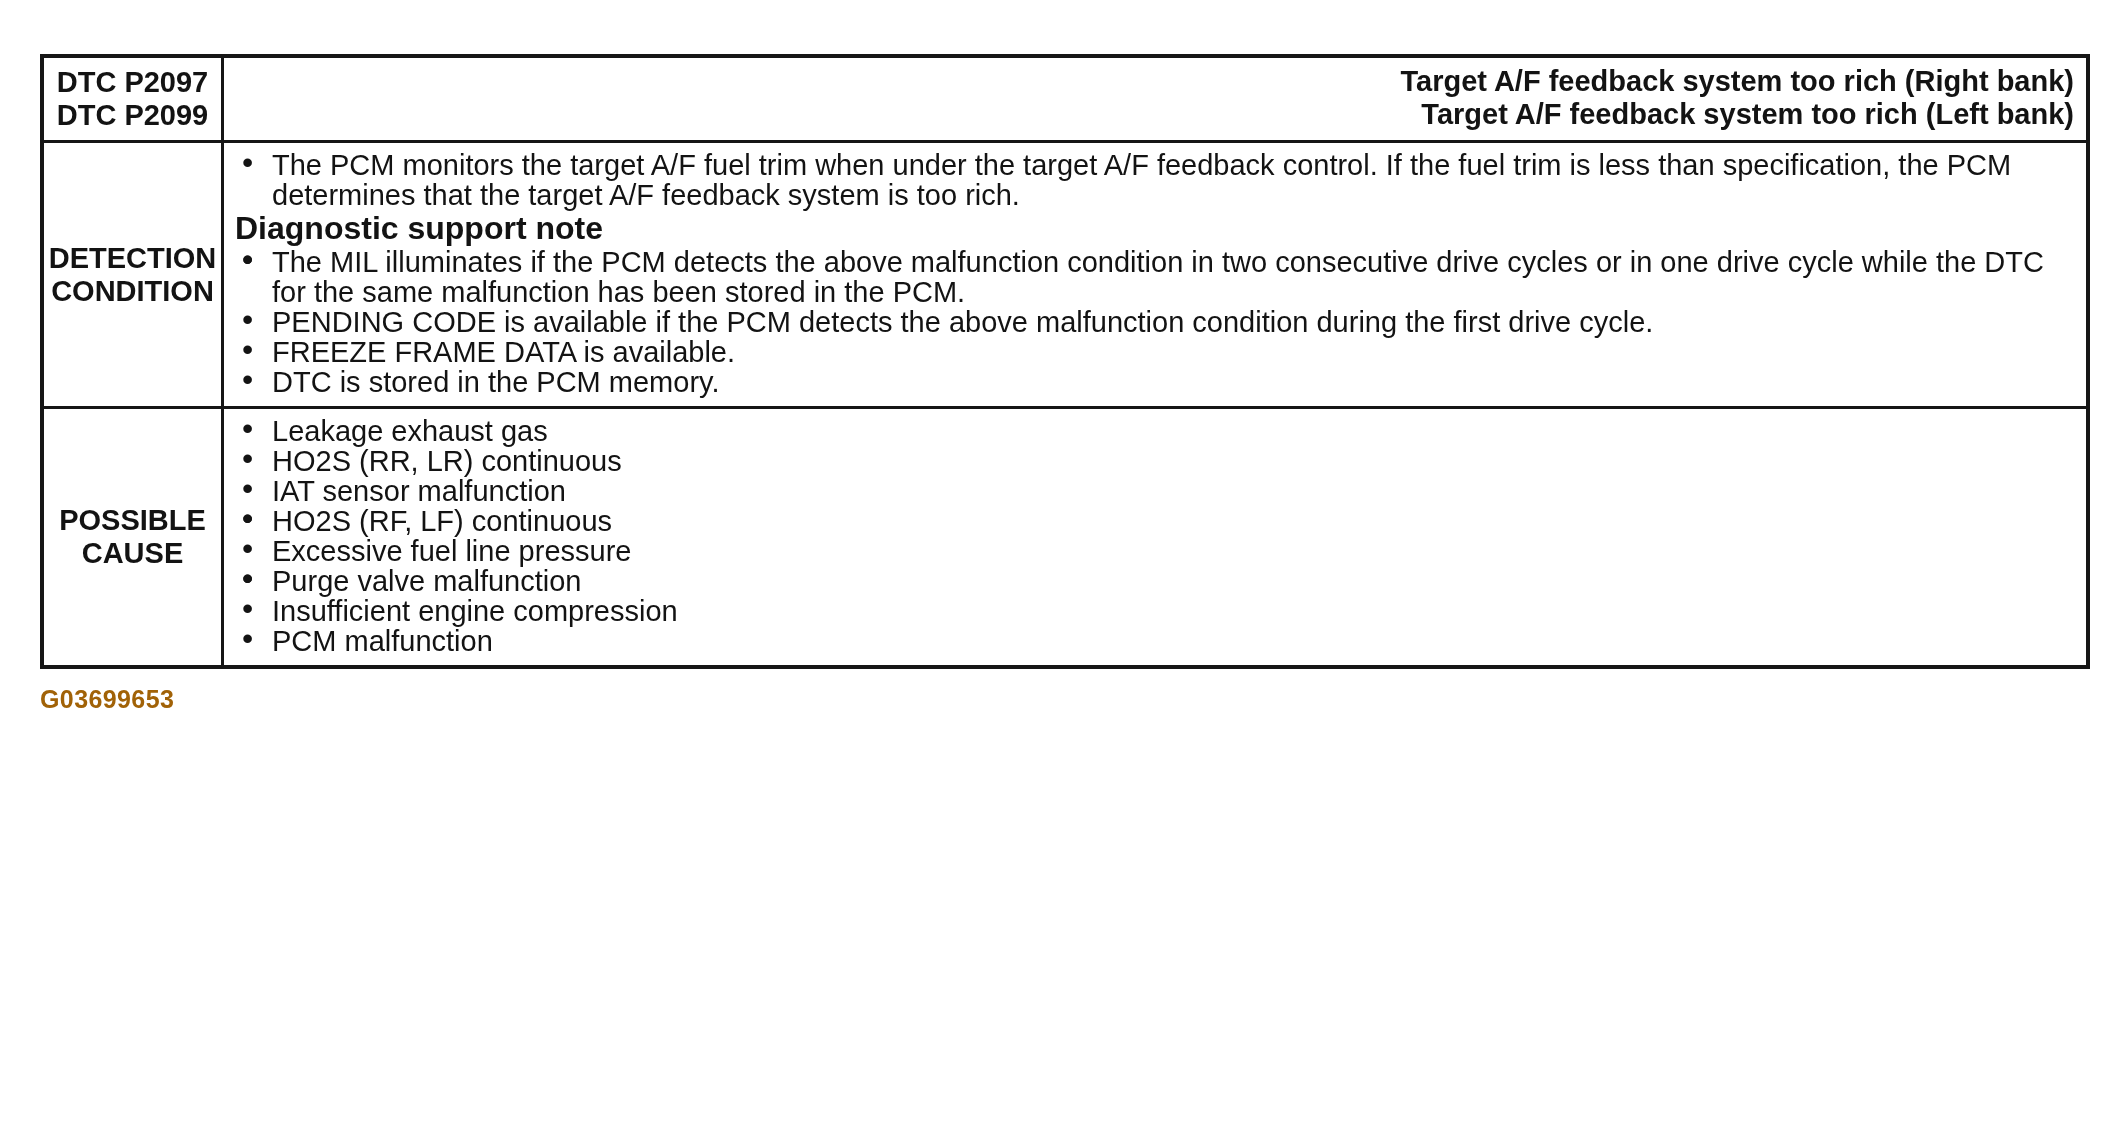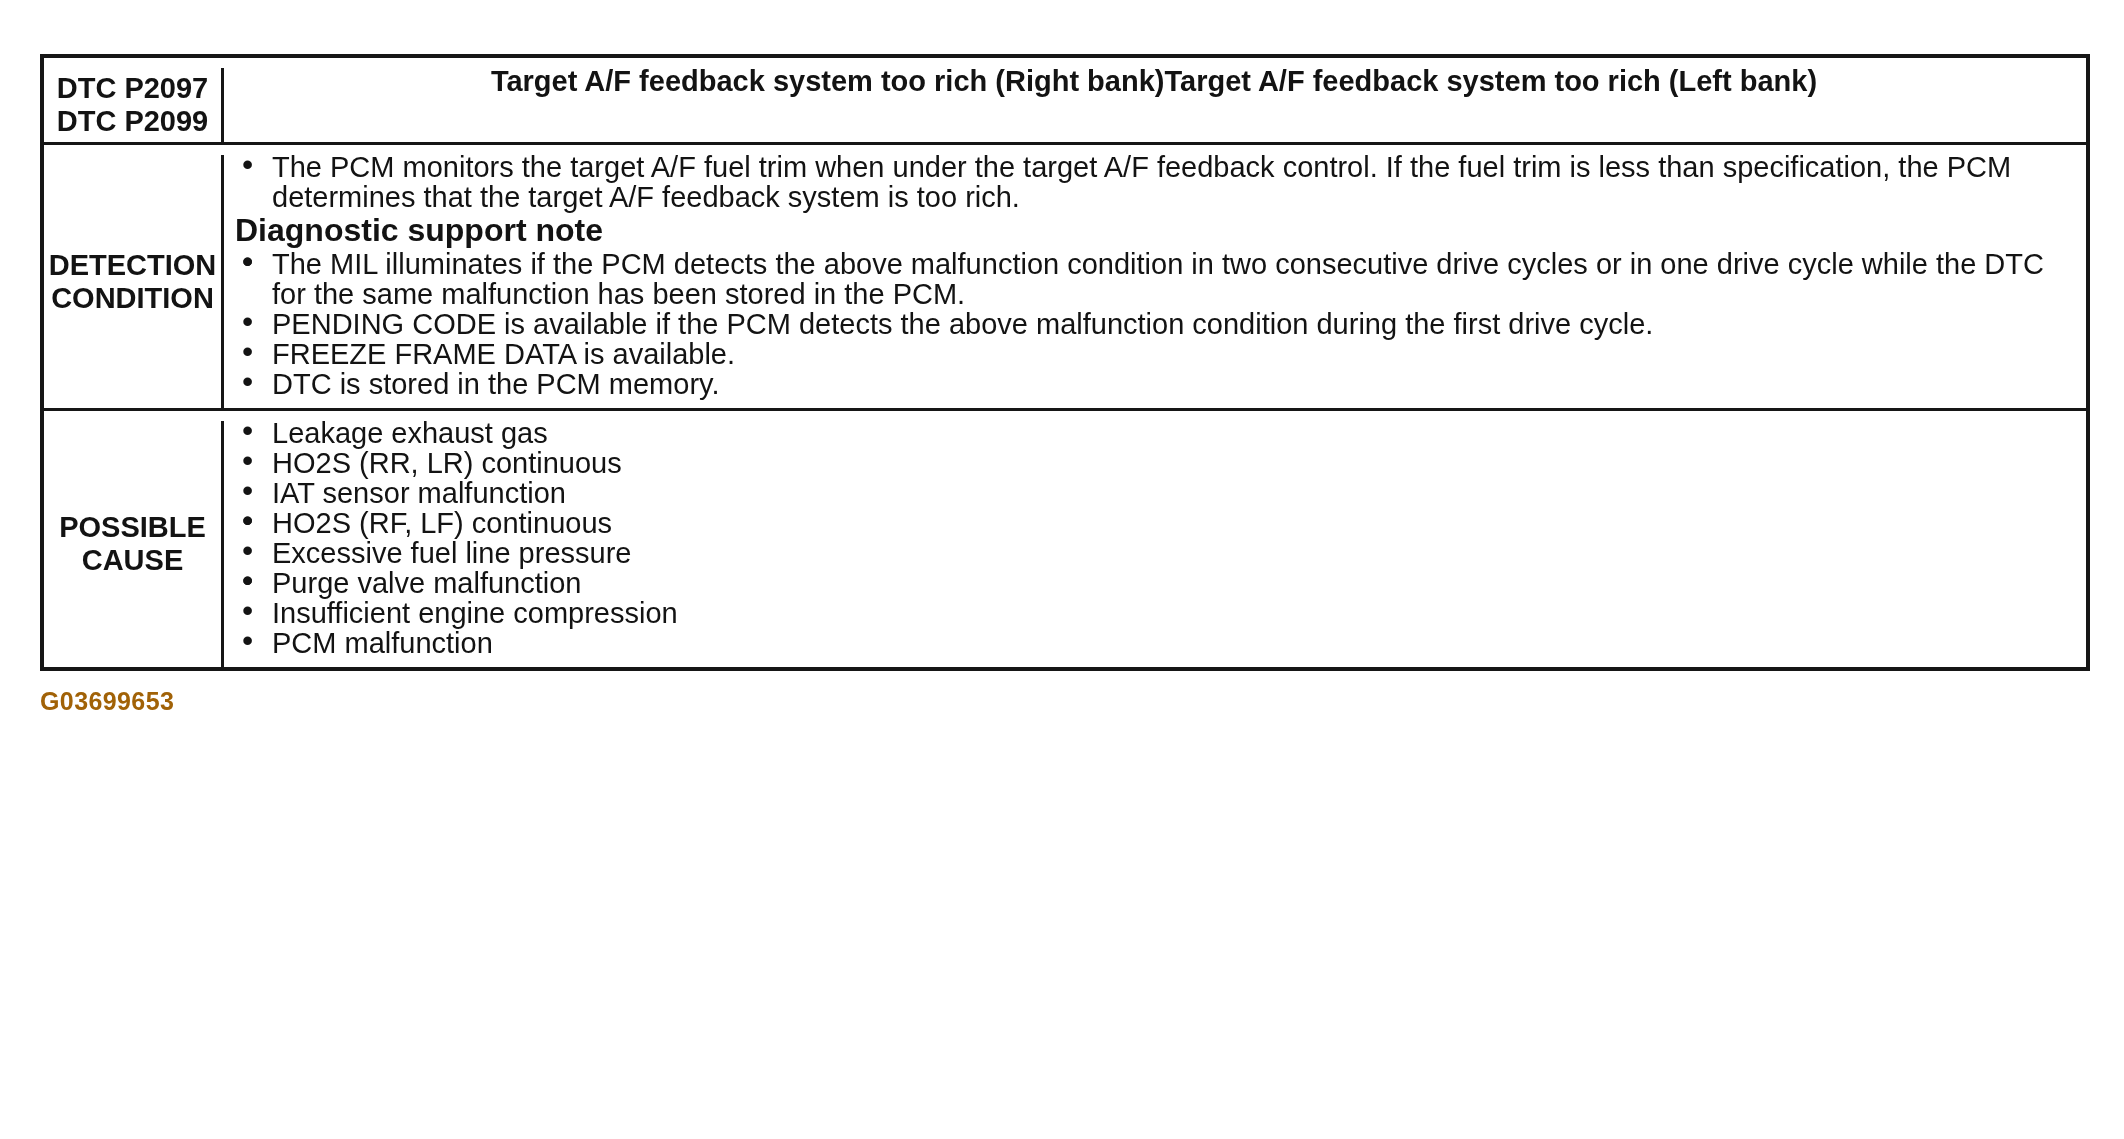--- a/index.html
+++ b/index.html
@@ -31,30 +31,29 @@
     border-right: 3px solid #161616;
     display: flex;
     flex-direction: column;
     align-items: center;
     justify-content: center;
     text-align: center;
     font-weight: 700;
     font-size: 29px;
     line-height: 33px;
     padding: 4px 4px;
-    margin-top: 10px;
   }
   .right-cell {
     padding: 7px 12px 9px 10px;
     font-size: 29px;
     line-height: 30px;
   }
   .header-right {
     display: flex;
-    flex-direction: row;
+    flex-direction: column;
     justify-content: center;
     font-weight: 700;
     line-height: 33px;
     text-align: right;
   }
   .hdr-line { white-space: nowrap; }
   .bullets { margin: 0; padding: 0; list-style: none; }
   .b-item {
     position: relative;
     padding-left: 38px;

